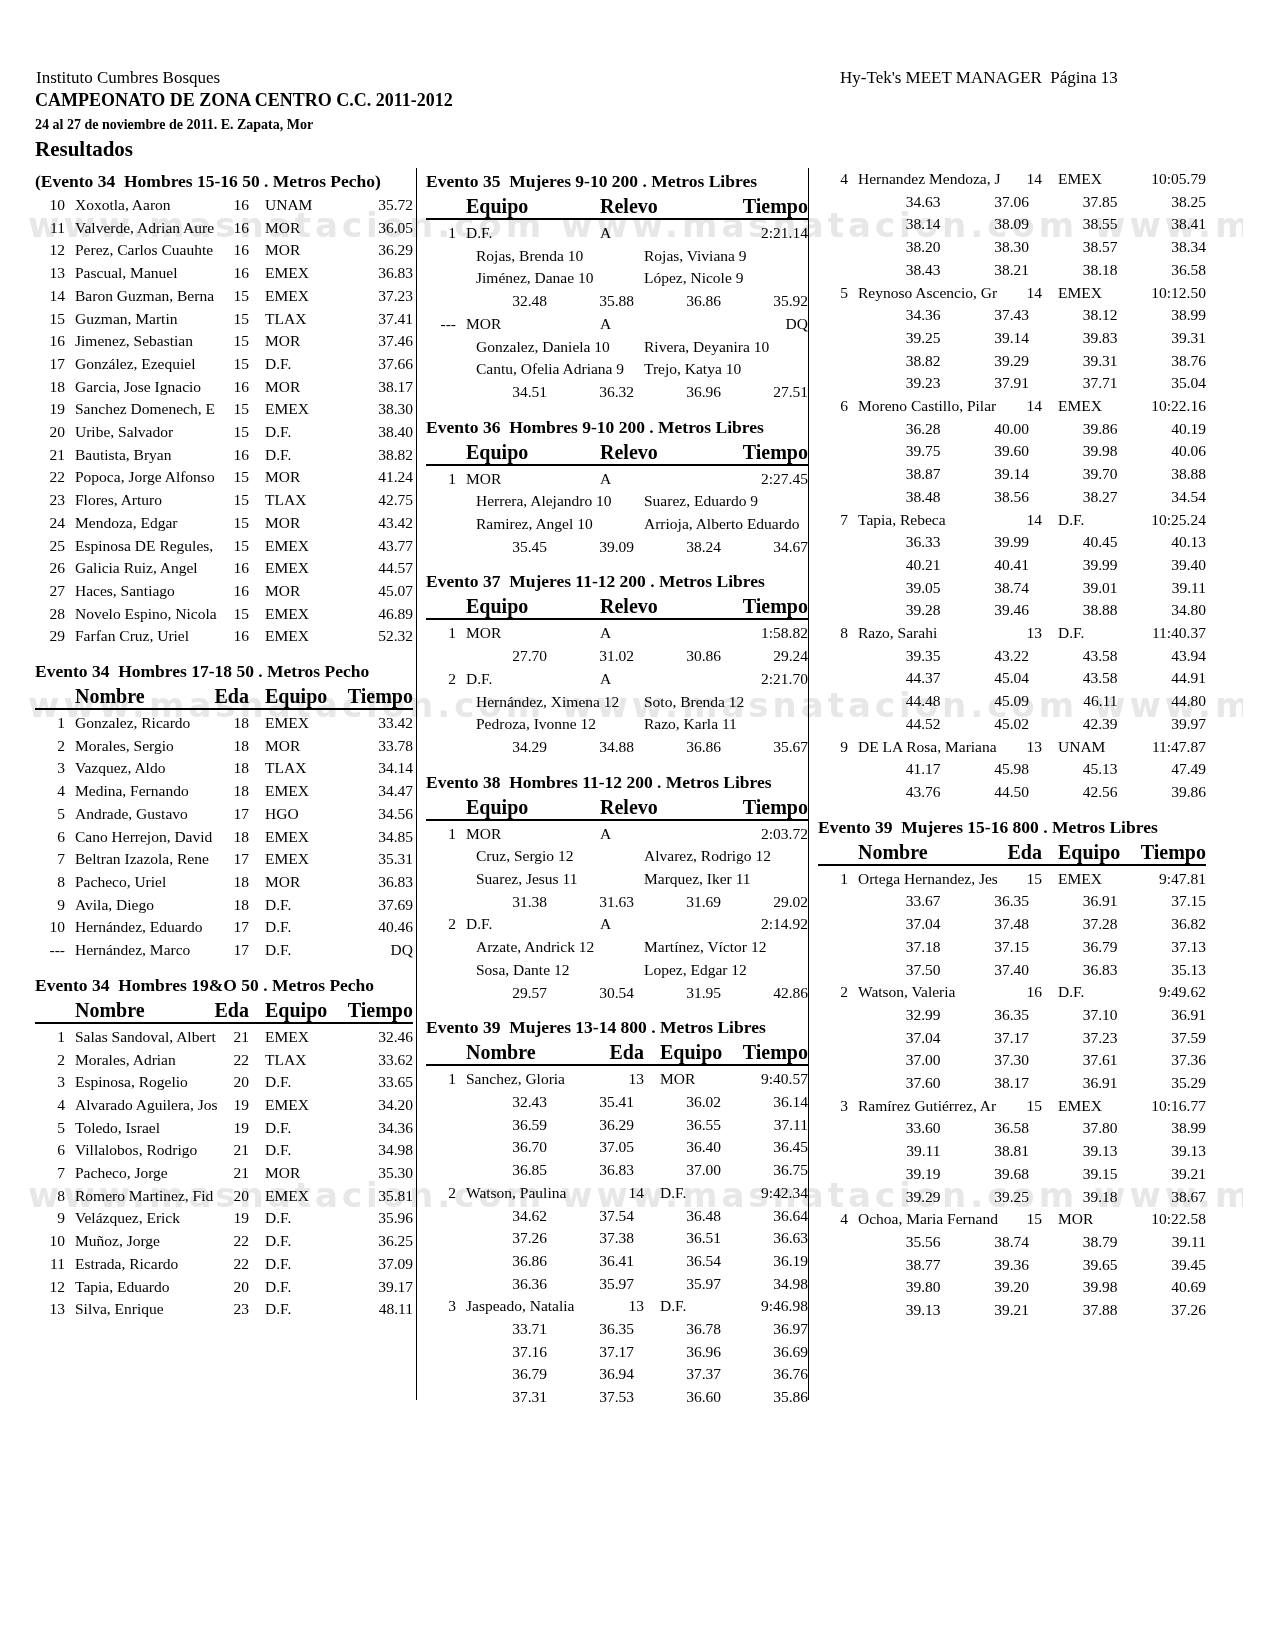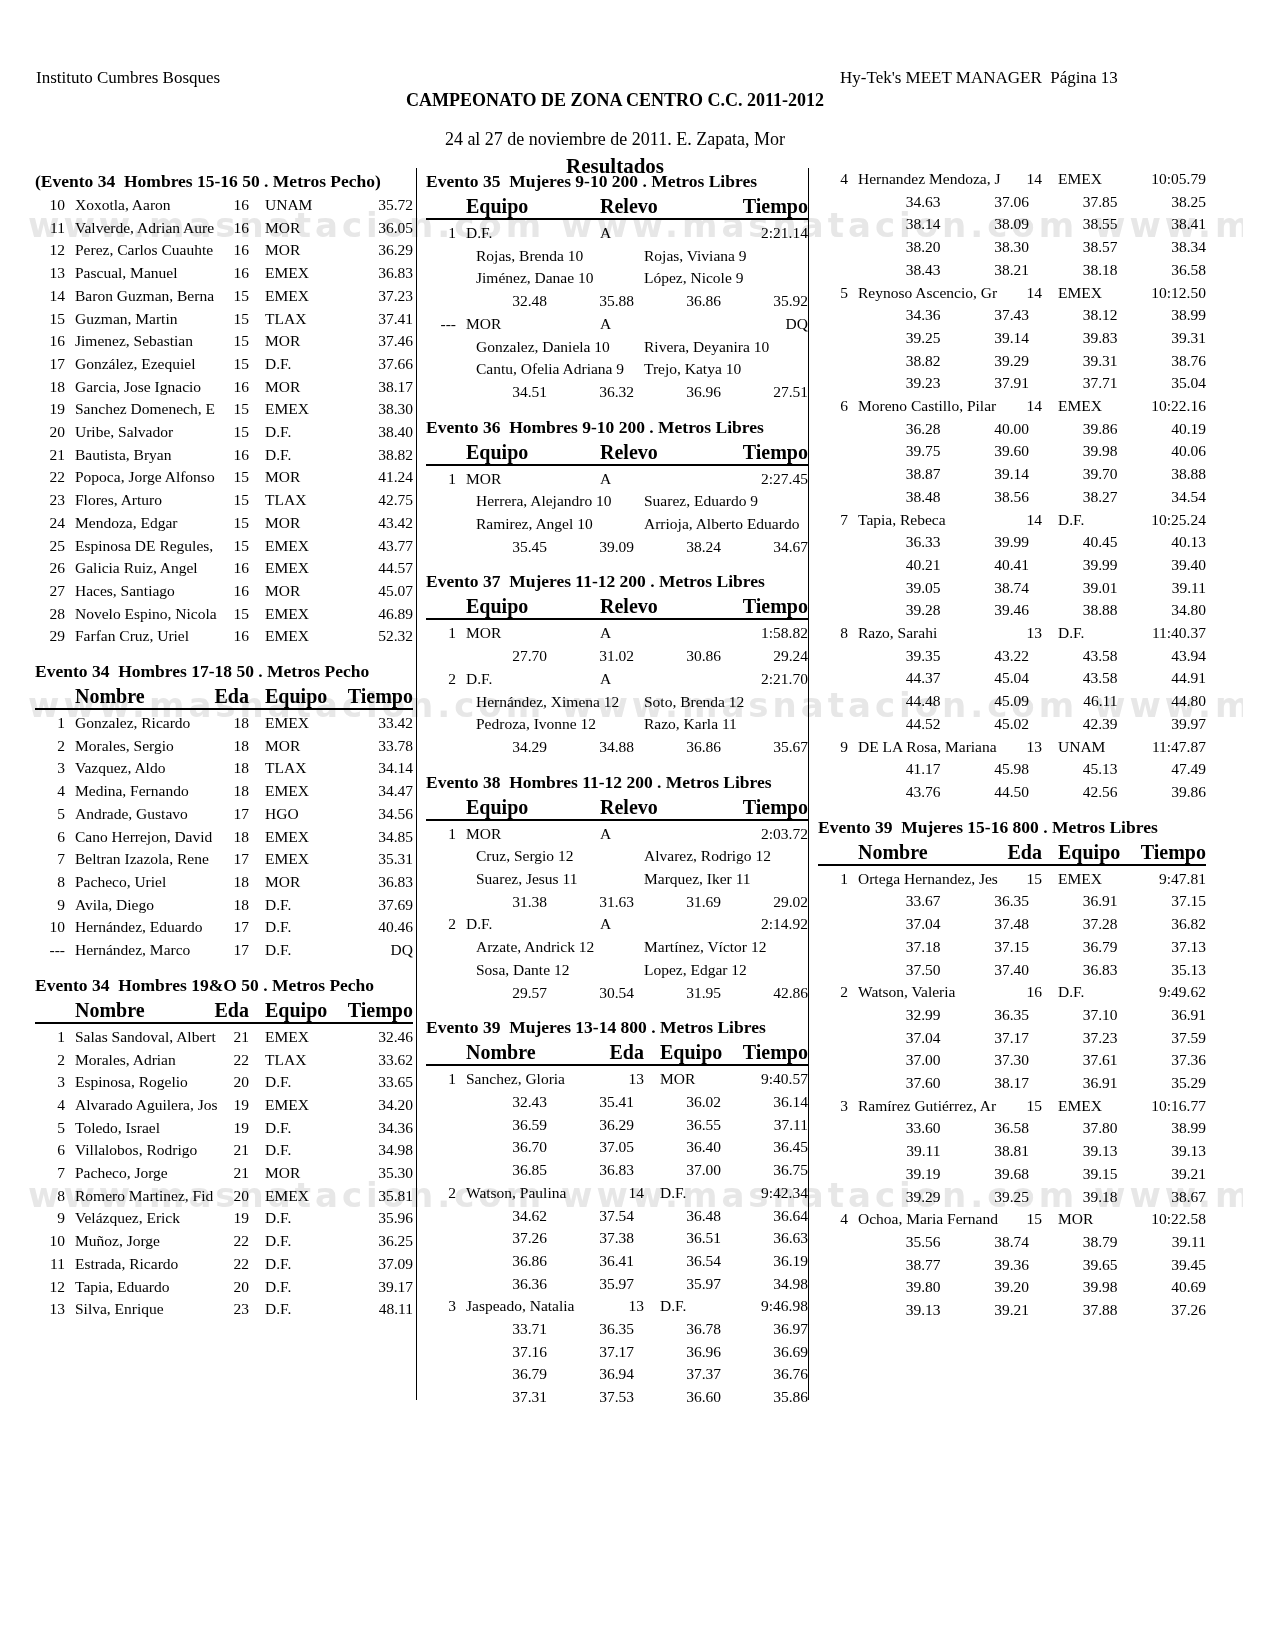--- a/index.html
+++ b/index.html
@@ -1,22 +1,22 @@
 <!DOCTYPE html>
 <html><head>
 <meta charset="utf-8">
 <style>
   html,body{margin:0;padding:0;background:#fff;}
   .page{position:relative;width:1275px;height:1650px;background:#fff;overflow:hidden;
         font-family:"Liberation Serif","DejaVu Serif",serif;color:#000;}
   .ph-left{position:absolute;left:36px;top:68px;font-size:17px;white-space:pre;text-align:right;}
   .ph-right{position:absolute;left:840px;top:68px;font-size:17px;white-space:pre;}
-  .titles{position:absolute;left:35px;top:90px;width:1160px;text-align:center;}
+  .titles{position:absolute;left:35px;top:90px;width:1160px;text-align:left;}
   .title1{font-size:18px;font-weight:bold;white-space:pre;}
-  .title2{font-size:18px;font-weight:normal;white-space:pre;margin-top:18px;}
+  .title2{font-size:14px;font-weight:bold;white-space:pre;margin-top:6px;}
   .title3{font-size:21px;font-weight:bold;margin-top:4px;}
   .wm{position:absolute;left:28px;width:1215px;overflow:hidden;white-space:nowrap;
       font-family:"DejaVu Sans",sans-serif;font-weight:bold;font-size:34px;
       color:#e7e7e7;letter-spacing:4px;z-index:0;}
   .content{position:absolute;left:35px;top:168px;display:flex;z-index:1;}
   .col{position:relative;}
   .col0{width:378px;padding-right:3px;}
   .col1{width:382px;padding-left:9px;}
   .col2{width:388px;padding-left:9px;}
   .vdiv{width:1px;background:#000;height:1232px;flex:0 0 1px;}

